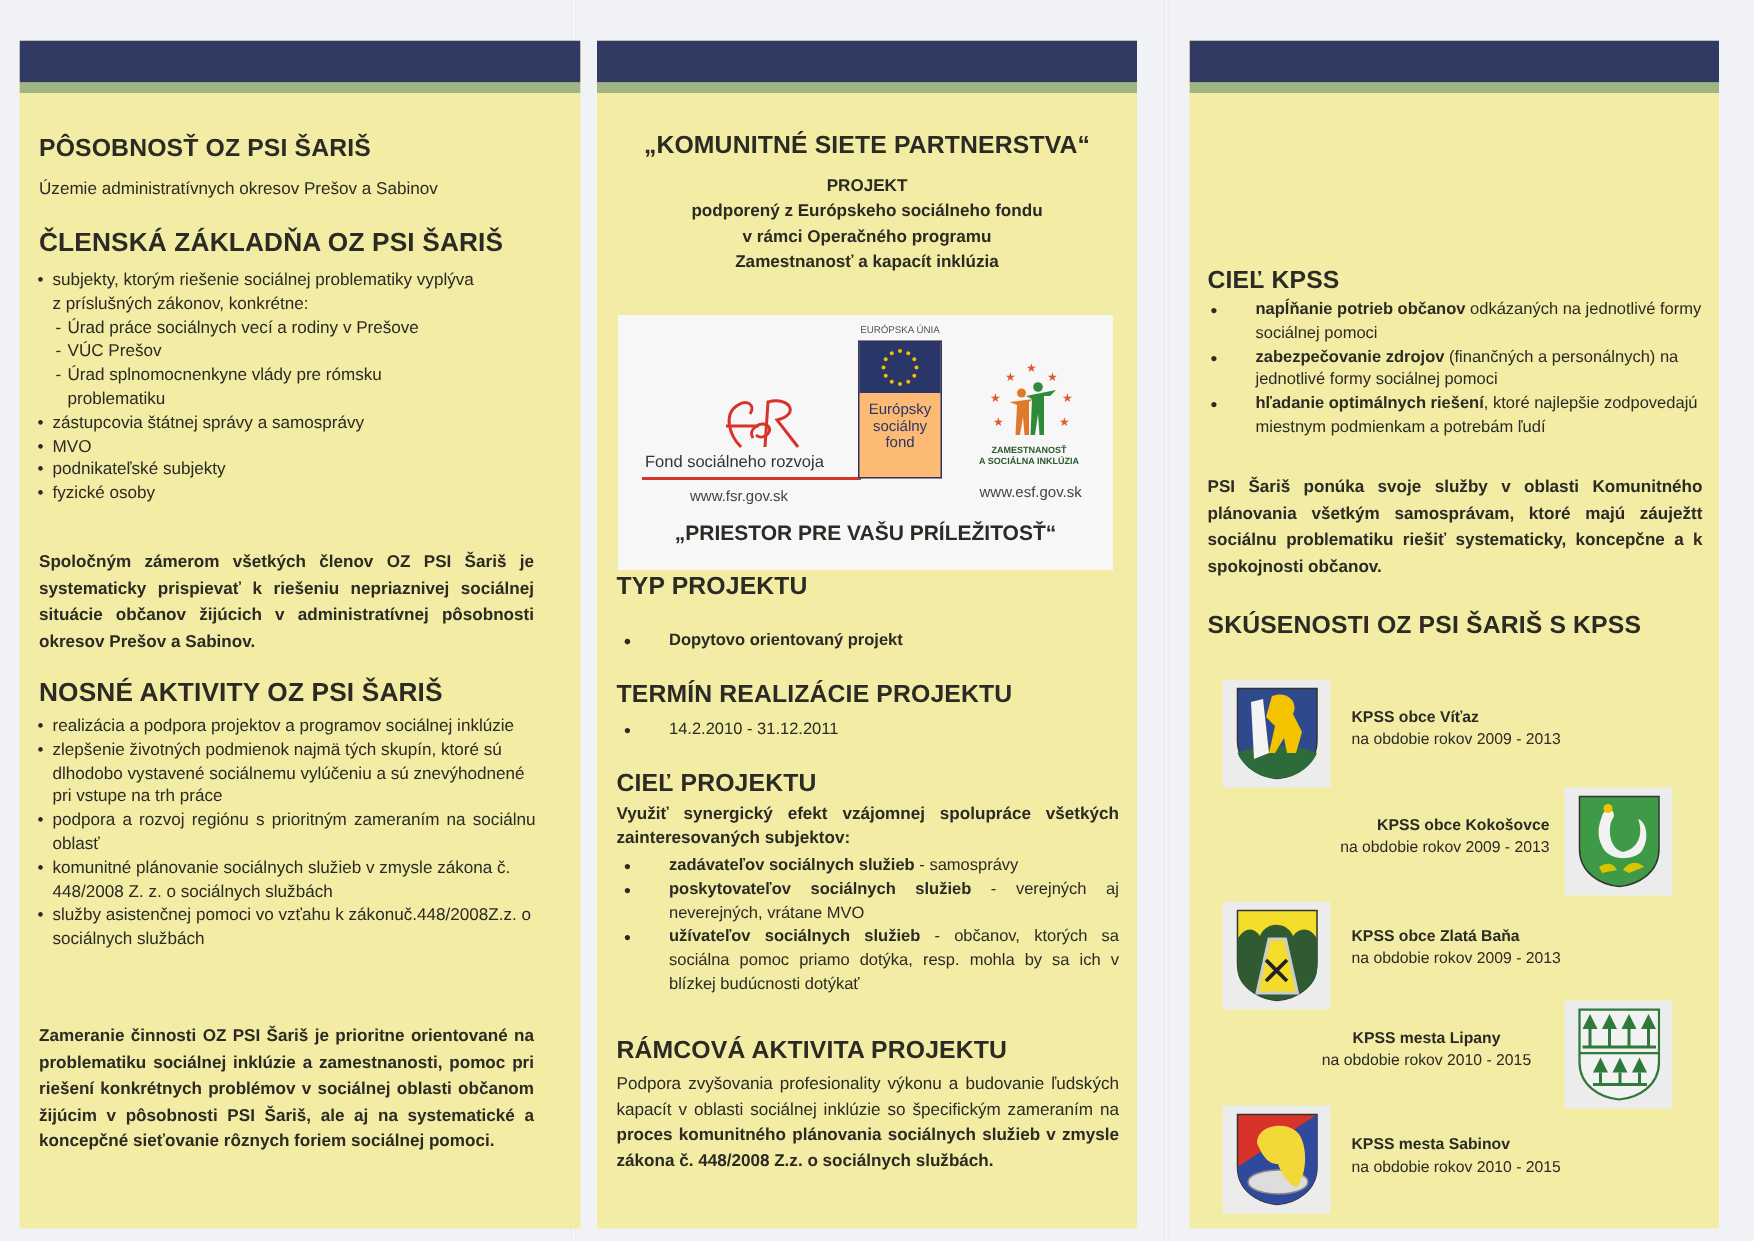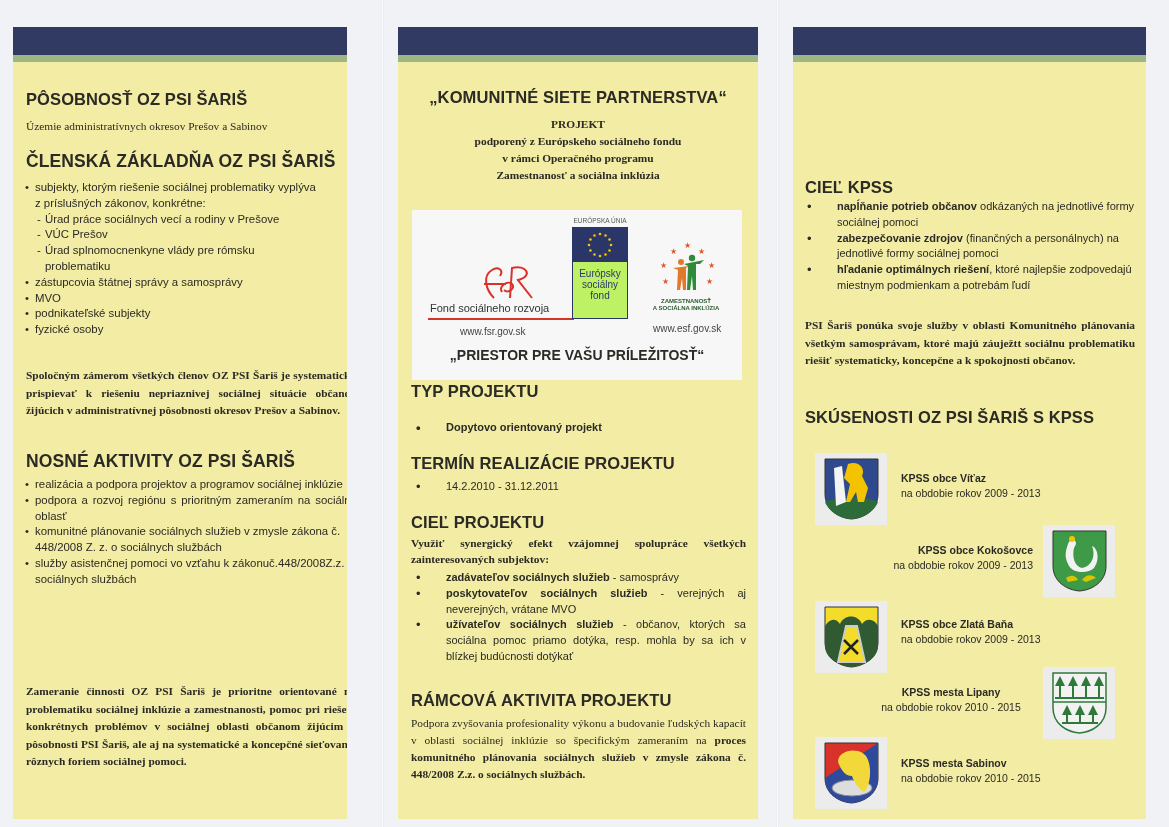--- a/index.html
+++ b/index.html
@@ -15,26 +15,26 @@
   .panel {
     position: absolute;
     top: 27px;
     height: 792px;
     background: #f2eca4;
     overflow: hidden;
   }
   .panel .bar { height: 28px; background: #313a62; }
   .panel .strip { height: 7px; background: #9fb583; }
 
-  #p1 { left: 13px; width: 334px; }
+  #p1 { left: 13px; width: 374px; }
   #p2 { left: 398px; width: 360px; }
   #p3 { left: 793px; width: 353px; }
 
   h2 { font-size: 16.5px; font-weight: bold; color: #2b2a24; letter-spacing: 0.1px; }
-  .txt { font-size: 11.4px; line-height: 15.8px; font-family: Liberation Serif, serif; }
+  .txt { font-size: 11.4px; line-height: 15.8px; }
   .bold { font-weight: bold; }
   .justify { text-align: justify; }
 
   .abs { position: absolute; }
 
   ul.dots { list-style: none; }
   ul.dots li { position: relative; padding-left: 12px; font-size: 11.4px; line-height: 15.8px; }
   ul.dots li::before { content: "•"; position: absolute; left: 2px; top: 0; }
   ul.dots li.sub { padding-left: 22px; }
   ul.dots li.sub::before { content: "-"; left: 14px; }
@@ -80,51 +80,52 @@
     <li>MVO</li>
     <li>podnikateľské subjekty</li>
     <li>fyzické osoby</li>
   </ul>
 
   <p class="abs txt bold justify" style="left:13px;top:340px;width:330px;line-height:17.5px;">Spoločným zámerom všetkých členov OZ PSI Šariš je systematicky prispievať k riešeniu nepriaznivej sociálnej situácie občanov žijúcich v administratívnej pôsobnosti okresov Prešov a Sabinov.</p>
 
   <h2 class="abs" style="left:13px;top:424px;font-size:17.5px;">NOSNÉ AKTIVITY OZ PSI ŠARIŠ</h2>
   <ul class="dots abs" style="left:10px;top:450px;width:334px;">
     <li class="justify">realizácia a podpora projektov a programov sociálnej inklúzie</li>
+    <li>zlepšenie životných podmienok najmä tých skupín, ktoré sú dlhodobo vystavené sociálnemu vylúčeniu a sú znevýhodnené pri vstupe na trh práce</li>
     <li class="justify">podpora a rozvoj regiónu s prioritným zameraním na sociálnu oblasť</li>
     <li>komunitné plánovanie sociálnych služieb v zmysle zákona č. 448/2008 Z. z. o sociálnych službách</li>
     <li>služby  asistenčnej pomoci vo vzťahu k zákonuč.448/2008Z.z. o sociálnych službách</li>
   </ul>
 
   <p class="abs txt bold justify" style="left:13px;top:656px;width:330px;line-height:17.5px;">Zameranie činnosti OZ PSI Šariš je prioritne orientované na problematiku sociálnej inklúzie a zamestnanosti, pomoc pri riešení konkrétnych problémov v sociálnej oblasti občanom žijúcim v pôsobnosti PSI Šariš, ale aj na systematické a koncepčné sieťovanie rôznych foriem sociálnej pomoci.</p>
 </div>
 
 <div class="panel" id="p2">
   <div class="bar"></div>
   <div class="strip"></div>
 
   <h2 class="abs center" style="left:0;width:360px;top:61px;">„KOMUNITNÉ SIETE PARTNERSTVA“</h2>
   <div class="abs center txt bold" style="left:0;width:360px;top:90px;">PROJEKT</div>
   <div class="abs center txt bold" style="left:0;width:360px;top:107px;">podporený  z Európskeho sociálneho fondu</div>
   <div class="abs center txt bold" style="left:0;width:360px;top:124px;">v rámci Operačného programu</div>
-  <div class="abs center txt bold" style="left:0;width:360px;top:141px;">Zamestnanosť a sociálna inklúzia</div>
+  <div class="abs center txt bold" style="left:0;width:360px;top:141px;">Zamestnanosť a kapacít inklúzia</div>
 
   <div class="logo-box">
 
     <svg class="abs" style="left:52px;top:52px" width="80" height="42" viewBox="0 0 80 42">
       <path d="M30 36 C 22 28, 18 14, 28 8 C 34 4, 40 8, 36 14 M 20 22 L 42 22" stroke="#d8332a" stroke-width="2" fill="none"></path>
       <path d="M38 30 C 34 24, 44 18, 48 22 C 52 26, 44 32, 40 28" stroke="#d8332a" stroke-width="2" fill="none"></path>
       <path d="M46 36 L 48 6 C 62 2, 70 14, 54 18 L 68 36" stroke="#d8332a" stroke-width="2" fill="none"></path>
     </svg>
     <div class="abs" style="left:18px;top:92px;font-size:11px;color:#333;">Fond sociálneho rozvoja</div>
     <div class="abs" style="left:16px;top:108px;width:146px;height:2px;background:#d8332a;"></div>
     <div class="abs" style="left:48px;top:116px;font-size:10px;color:#444;">www.fsr.gov.sk</div>
 
     <div class="abs center" style="left:156px;top:7px;width:64px;font-size:6.5px;color:#555;">EURÓPSKA ÚNIA</div>
-    <div class="abs" style="left:160px;top:17px;width:56px;height:92px;border:1px solid #2b3668;background:#bef264;">
+    <div class="abs" style="left:160px;top:17px;width:56px;height:92px;border:1px solid #2b3668;background:#fdba74;">
       <svg width="54" height="34" viewBox="0 0 54 34" style="display:block;background:#2b3668">
         <g fill="#f3c300" id="stars">
             <circle cx="38" cy="17" r="1.3"></circle>
             <circle cx="36.52627944162883" cy="22.5" r="1.3"></circle>
             <circle cx="32.5" cy="26.526279441628823" r="1.3"></circle>
             <circle cx="27" cy="28" r="1.3"></circle>
             <circle cx="21.500000000000004" cy="26.526279441628827" r="1.3"></circle>
             <circle cx="17.473720558371173" cy="22.5" r="1.3"></circle>
             <circle cx="16" cy="17" r="1.3"></circle>
             <circle cx="17.473720558371173" cy="11.500000000000004" r="1.3"></circle>

